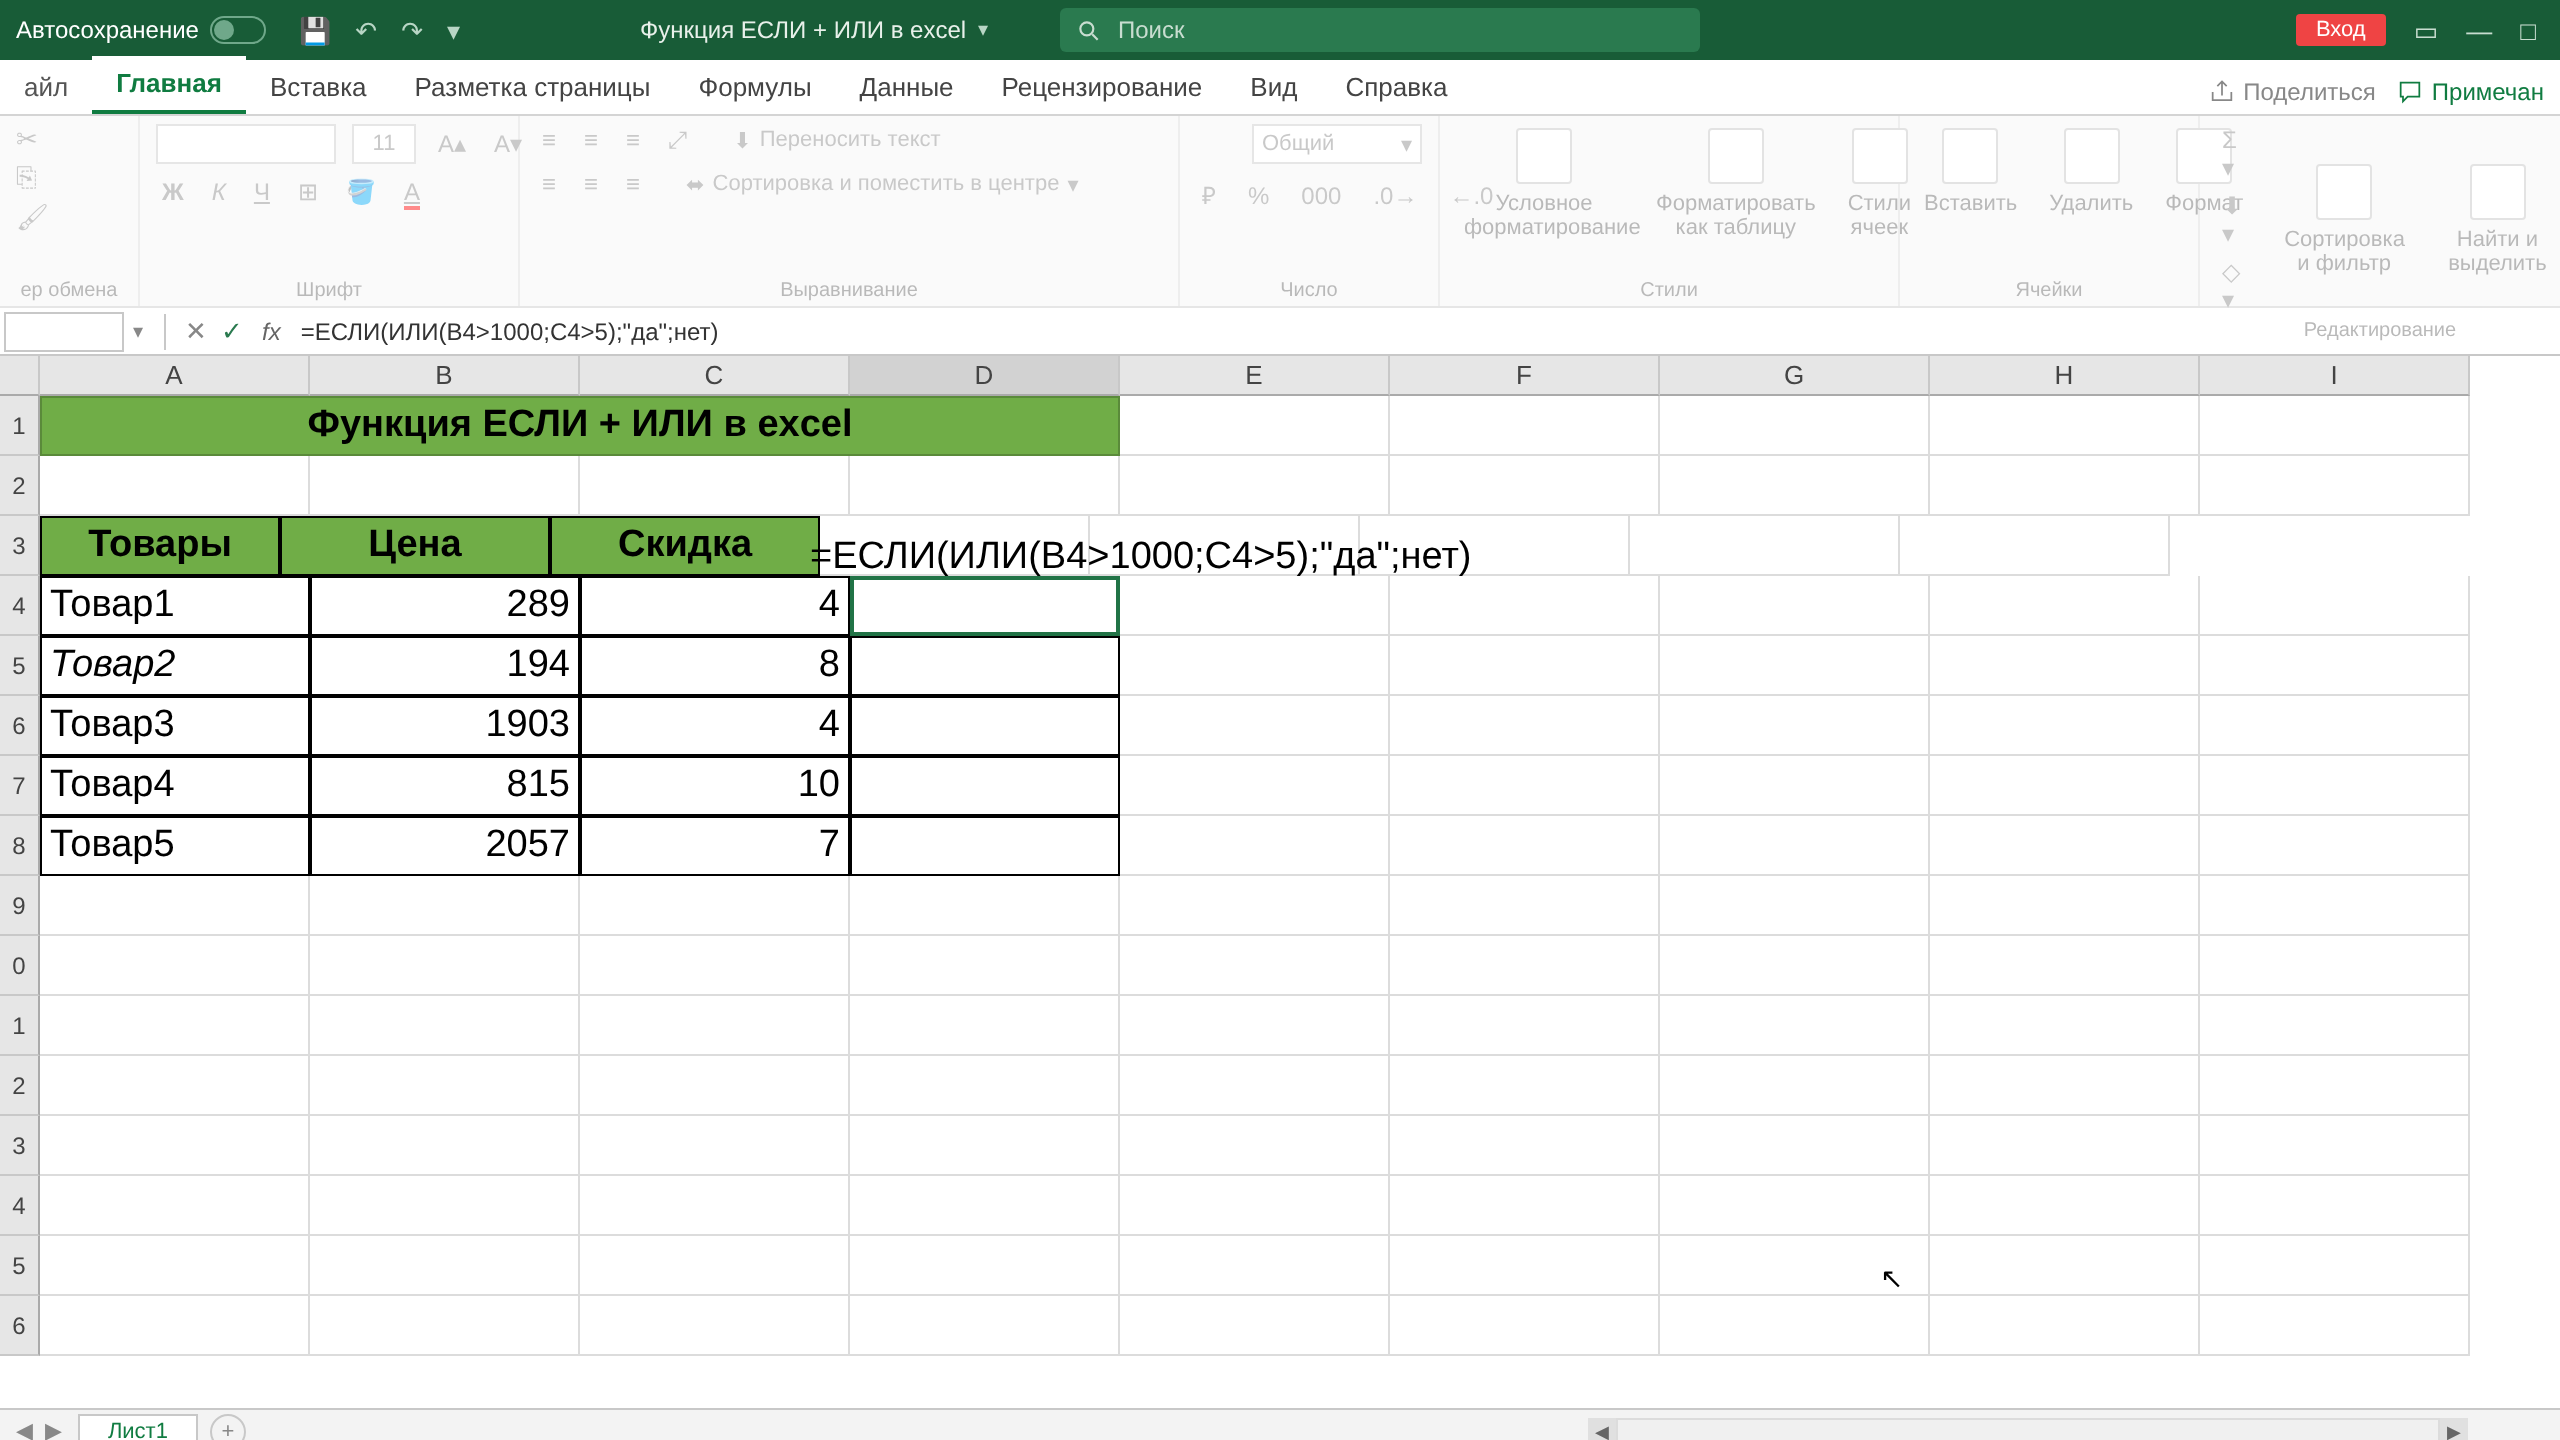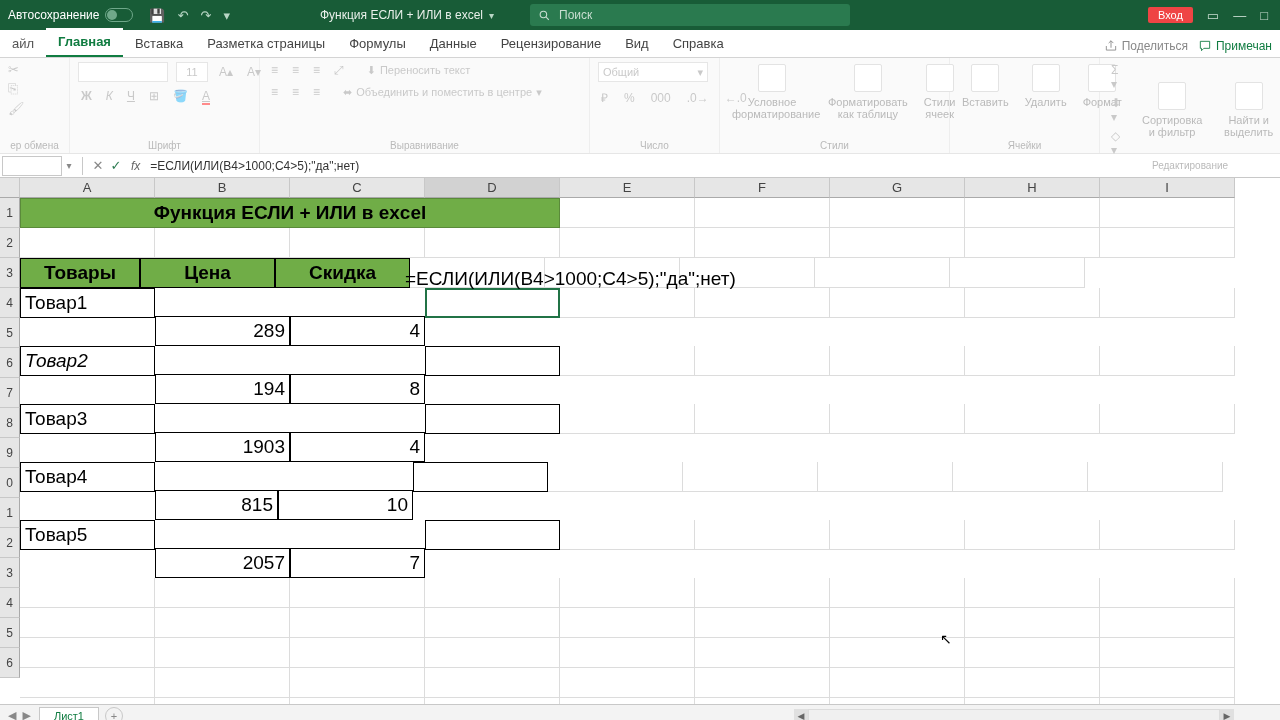--- a/index.html
+++ b/index.html
@@ -35,21 +35,21 @@
 .ribbon-body { height:96px; background:#f5f5f5; border-bottom:1px solid #c8c8c8; display:flex; }
 .rgroup { border-right:1px solid #dadada; display:flex; flex-direction:column; padding:4px 8px 0; }
 .rgroup-row { display:flex; align-items:center; gap:8px; }
 .rgroup-label { text-align:center; font-size:10px; color:#666; margin-top:auto; padding:2px 0; }
 .dimmed { opacity:.45; }
 .big-btn { display:flex; flex-direction:column; align-items:center; gap:4px; font-size:11px; color:#666; padding:2px 4px; width:auto; }
 .big-btn .bi { width:28px; height:28px; border:1px solid #c2c2c2; border-radius:2px; background:#fff; }
 .font-sel { width:90px; height:20px; border:1px solid #c8c8c8; background:#fff; font-size:11px; padding:0 4px; color:#888; }
 .size-sel { width:32px; height:20px; border:1px solid #c8c8c8; background:#fff; font-size:11px; text-align:center; color:#888; }
 .small-btn { font-size:12px; color:#888; padding:1px 3px; }
-.num-fmt { width:110px; height:20px; border:1px solid #c8c8c8; background:#fff; font-size:11px; padding:0 4px; color:#888; display:flex; align-items:center; }
+.num-fmt { width:110px; height:20px; border:1px solid #c8c8c8; background:#fff; font-size:11px; padding:0 4px; color:#888; display:flex; align-items:center;margin-left:28px; }
 
 
 .formula-row { height:24px; background:#fff; border-bottom:1px solid #c8c8c8; display:flex; align-items:center; }
 .name-box { width:60px; height:20px; border:1px solid #c8c8c8; margin-left:2px; font-size:12px; padding:0 4px; display:flex; align-items:center; color:#555; }
 .nb-dd { width:14px; color:#888; font-size:10px; text-align:center; }
 .fb-sep { width:1px; height:18px; background:#c8c8c8; margin:0 6px; }
 .fb-btn { width:18px; color:#888; font-size:13px; text-align:center; }
 .fb-btn.ok { color:#2a7a4f; }
 .fx { font-style:italic; font-size:12px; color:#666; margin:0 6px; }
 .formula-input { flex:1; font-size:12px; color:#333; padding-left:4px; }
@@ -61,21 +61,21 @@
 .col-h { height:20px; background:#e6e6e6; border-right:1px solid #c8c8c8; border-bottom:1px solid #aaa; font-size:13px; color:#444; display:flex; align-items:center; justify-content:center; }
 .col-h.sel { background:#d2d2d2; }
 .row-headers { position:absolute; left:0; top:20px; width:20px; }
 .row-h { width:20px; height:30px; background:#e6e6e6; border-bottom:1px solid #c8c8c8; border-right:1px solid #aaa; font-size:12px; color:#444; display:flex; align-items:center; justify-content:center; }
 .cells { position:absolute; left:20px; top:20px; }
 .cell-row { display:flex; }
 .cell { height:30px; border-right:1px solid #dcdcdc; border-bottom:1px solid #dcdcdc; font-size:18px; display:flex; align-items:center; padding:0 4px; }
 .title-merge { background:#70ad47; color:#000; font-weight:600; justify-content:center; font-size:19px; border:1px solid #5a8a3a; }
 .thead { background:#70ad47; font-weight:600; justify-content:center; font-size:19px; border:1px solid #000; }
 .tdata { border:1px solid #000; font-size:19px; }
-.tdata.right { justify-content:flex-end;margin-top:28px; }
+.tdata.right { justify-content:flex-end; }
 .formula-cell { border:2px solid #217346; position:relative; }
 .formula-overflow { position:absolute; left:405px; top:90px; font-size:19px; white-space:nowrap; pointer-events:none; }
 
 
 .sheet-bar { height:22px; background:#f3f3f3; border-top:1px solid #c8c8c8; display:flex; align-items:center; position:relative; }
 .sheet-nav { padding:0 8px; color:#888; font-size:11px; display:flex; gap:6px; }
 .sheet-tab { background:#fff; border:1px solid #c8c8c8; border-bottom:none; padding:2px 14px; font-size:11px; color:#107c41; }
 .sheet-add { width:18px; height:18px; border:1px solid #c8c8c8; border-radius:50%; margin-left:6px; font-size:11px; color:#888; display:flex; align-items:center; justify-content:center; }
 .mini-scroll { position:absolute; right:46px; width:440px; height:14px; display:flex; align-items:center; }
 .mini-scroll .arr { width:14px; height:14px; background:#e0e0e0; font-size:9px; display:flex; align-items:center; justify-content:center; color:#666; }
@@ -173,21 +173,21 @@
       <span class="small-btn">≡</span>
       <span class="small-btn">≡</span>
       <span class="small-btn">≡</span>
       <span class="small-btn">⤢</span>
       <span style="margin-left:12px;font-size:11px;color:#888;display:flex;align-items:center;gap:4px">⬇ <span>Переносить текст</span></span>
     </div>
     <div class="rgroup-row" style="margin-top:6px">
       <span class="small-btn">≡</span>
       <span class="small-btn">≡</span>
       <span class="small-btn">≡</span>
-      <span style="margin-left:12px;font-size:11px;color:#888;display:flex;align-items:center;gap:4px">⬌ <span>Объединить и поместить в центре</span> ▾</span>
+      <span style="margin-left:12px;font-size:11px;color:#888;display:flex;align-items:center;gap:4px">⬌ <span>Сортировка и поместить в центре</span> ▾</span>
     </div>
     <div class="rgroup-label">Выравнивание</div>
   </div>
   <div class="rgroup" style="width:130px">
     <div class="rgroup-row">
         <div class="num-fmt">
           <span>Общий</span>
           <span style="margin-left:auto">▾</span>
         </div>
       </div>
@@ -353,21 +353,21 @@
         <div class="cell tdata right" style="width: 135px;">4</div>
         <div class="cell tdata" style="width: 135px;"></div>
         <div class="cell " style="width: 135px;"></div>
         <div class="cell " style="width: 135px;"></div>
         <div class="cell " style="width: 135px;"></div>
         <div class="cell " style="width: 135px;"></div>
         <div class="cell " style="width: 135px;"></div>
       </div>
       <div class="cell-row">
         <div class="cell tdata" style="width: 135px;">Товар4</div>
-        <div class="cell tdata right" style="width: 123px;">815</div>
+        <div class="cell tdata right" style="width: 135px;">815</div>
         <div class="cell tdata right" style="width: 135px;">10</div>
         <div class="cell tdata" style="width: 135px;"></div>
         <div class="cell " style="width: 135px;"></div>
         <div class="cell " style="width: 135px;"></div>
         <div class="cell " style="width: 135px;"></div>
         <div class="cell " style="width: 135px;"></div>
         <div class="cell " style="width: 135px;"></div>
       </div>
       <div class="cell-row">
         <div class="cell tdata" style="width: 135px;">Товар5</div>

